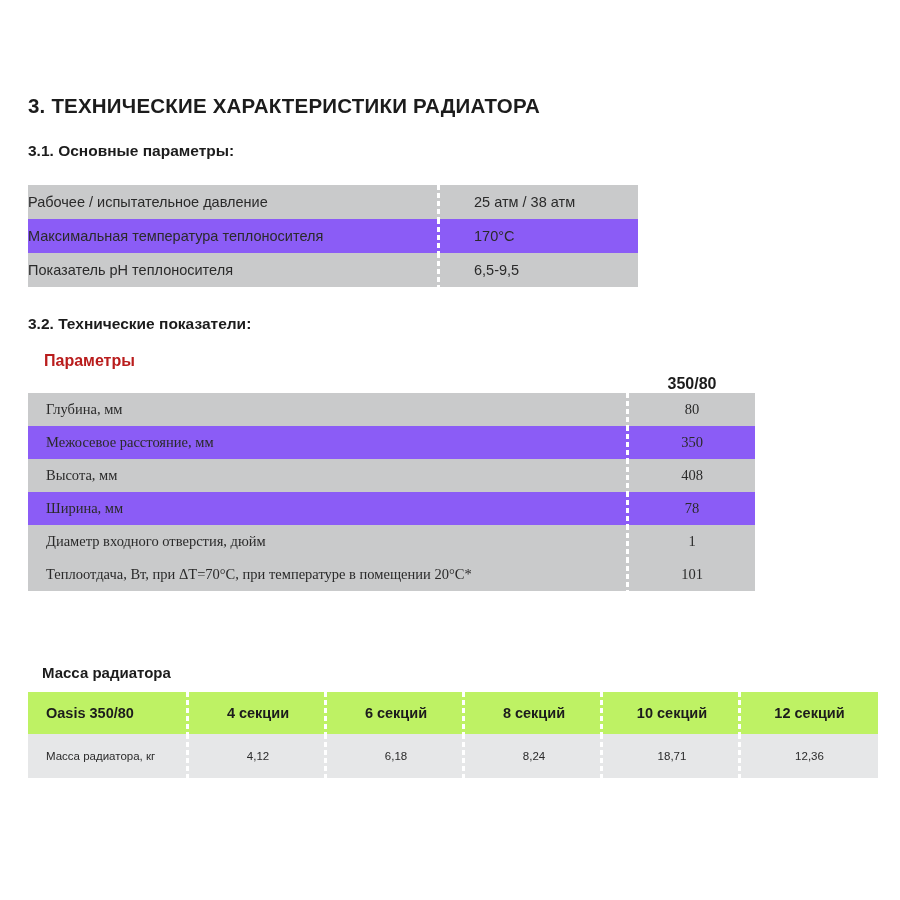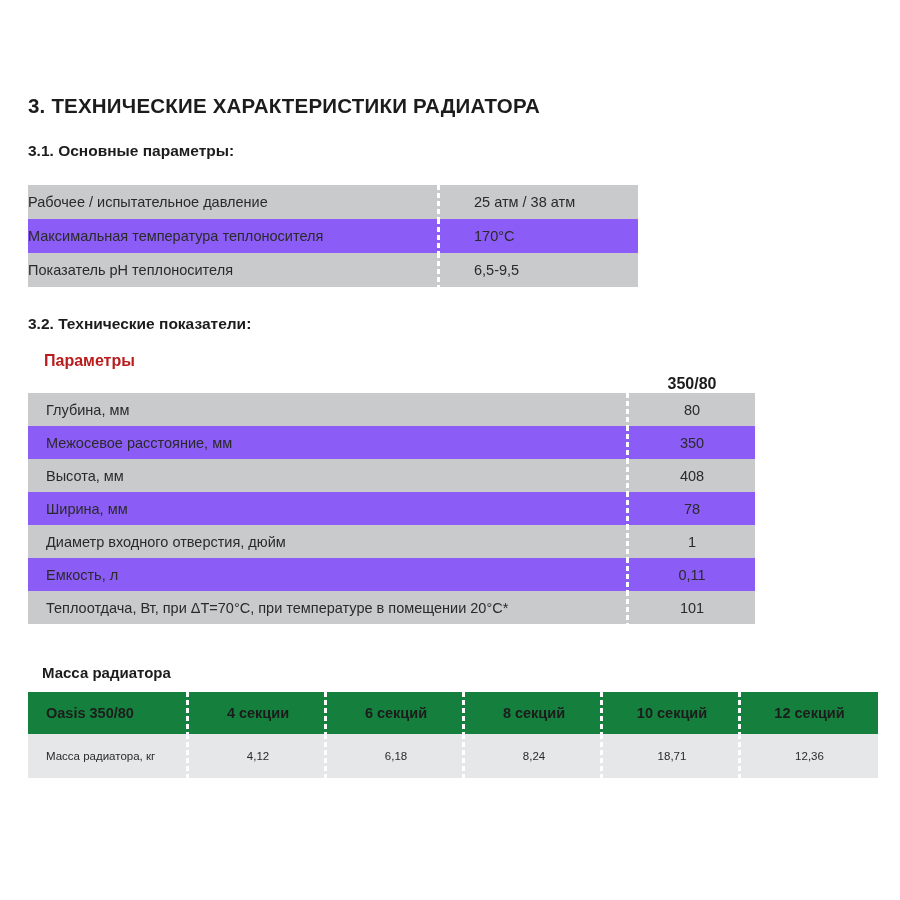--- a/index.html
+++ b/index.html
@@ -133,38 +133,39 @@
     font-size: 16px;
     font-weight: bold;
     color: #1c1c1c;
     margin-top: 23px;
   }
 
   #table-tech {
     left: 28px;
     top: 393px;
     width: 727px;
+    font-family: Liberation Serif, serif;
   }
   #table-tech td {
     height: 33px;
     font-size: 14.5px;
     color: #2a2a2a;
   }
   #table-tech .c-label { padding-left: 18px; }
   #table-tech .c-value { text-align: center; }
 
   
   #table-mass {
     left: 28px;
     top: 692px;
     width: 850px;
   }
   #table-mass .mass-head td {
     height: 42px;
-    background: #15803d;
+    background: #bef264;
     font-size: 14.5px;
     font-weight: bold;
     color: #1c1c1c;
     text-align: center;
   }
   #table-mass .mass-head td.c-label {
     text-align: left;
     padding-left: 18px;
   }
   #table-mass .mass-body td {
@@ -234,24 +235,20 @@
         <td class="c-label sep">Высота, мм</td>
         <td class="c-value">408</td>
       </tr>
       <tr class="row-light">
         <td class="c-label sep">Ширина, мм</td>
         <td class="c-value">78</td>
       </tr>
       <tr class="row-dark">
         <td class="c-label sep">Диаметр входного отверстия, дюйм</td>
         <td class="c-value">1</td>
-      </tr>
-      <tr class="row-light">
-        <td class="c-label sep">Емкость, л</td>
-        <td class="c-value">0,11</td>
       </tr>
       <tr class="row-dark">
         <td class="c-label sep">Теплоотдача, Вт, при ΔT=70°C, при температуре в помещении 20°C*</td>
         <td class="c-value">101</td>
       </tr>
     </tbody>
   </table>
 
   <div class="h-mass">Масса радиатора</div>
 

